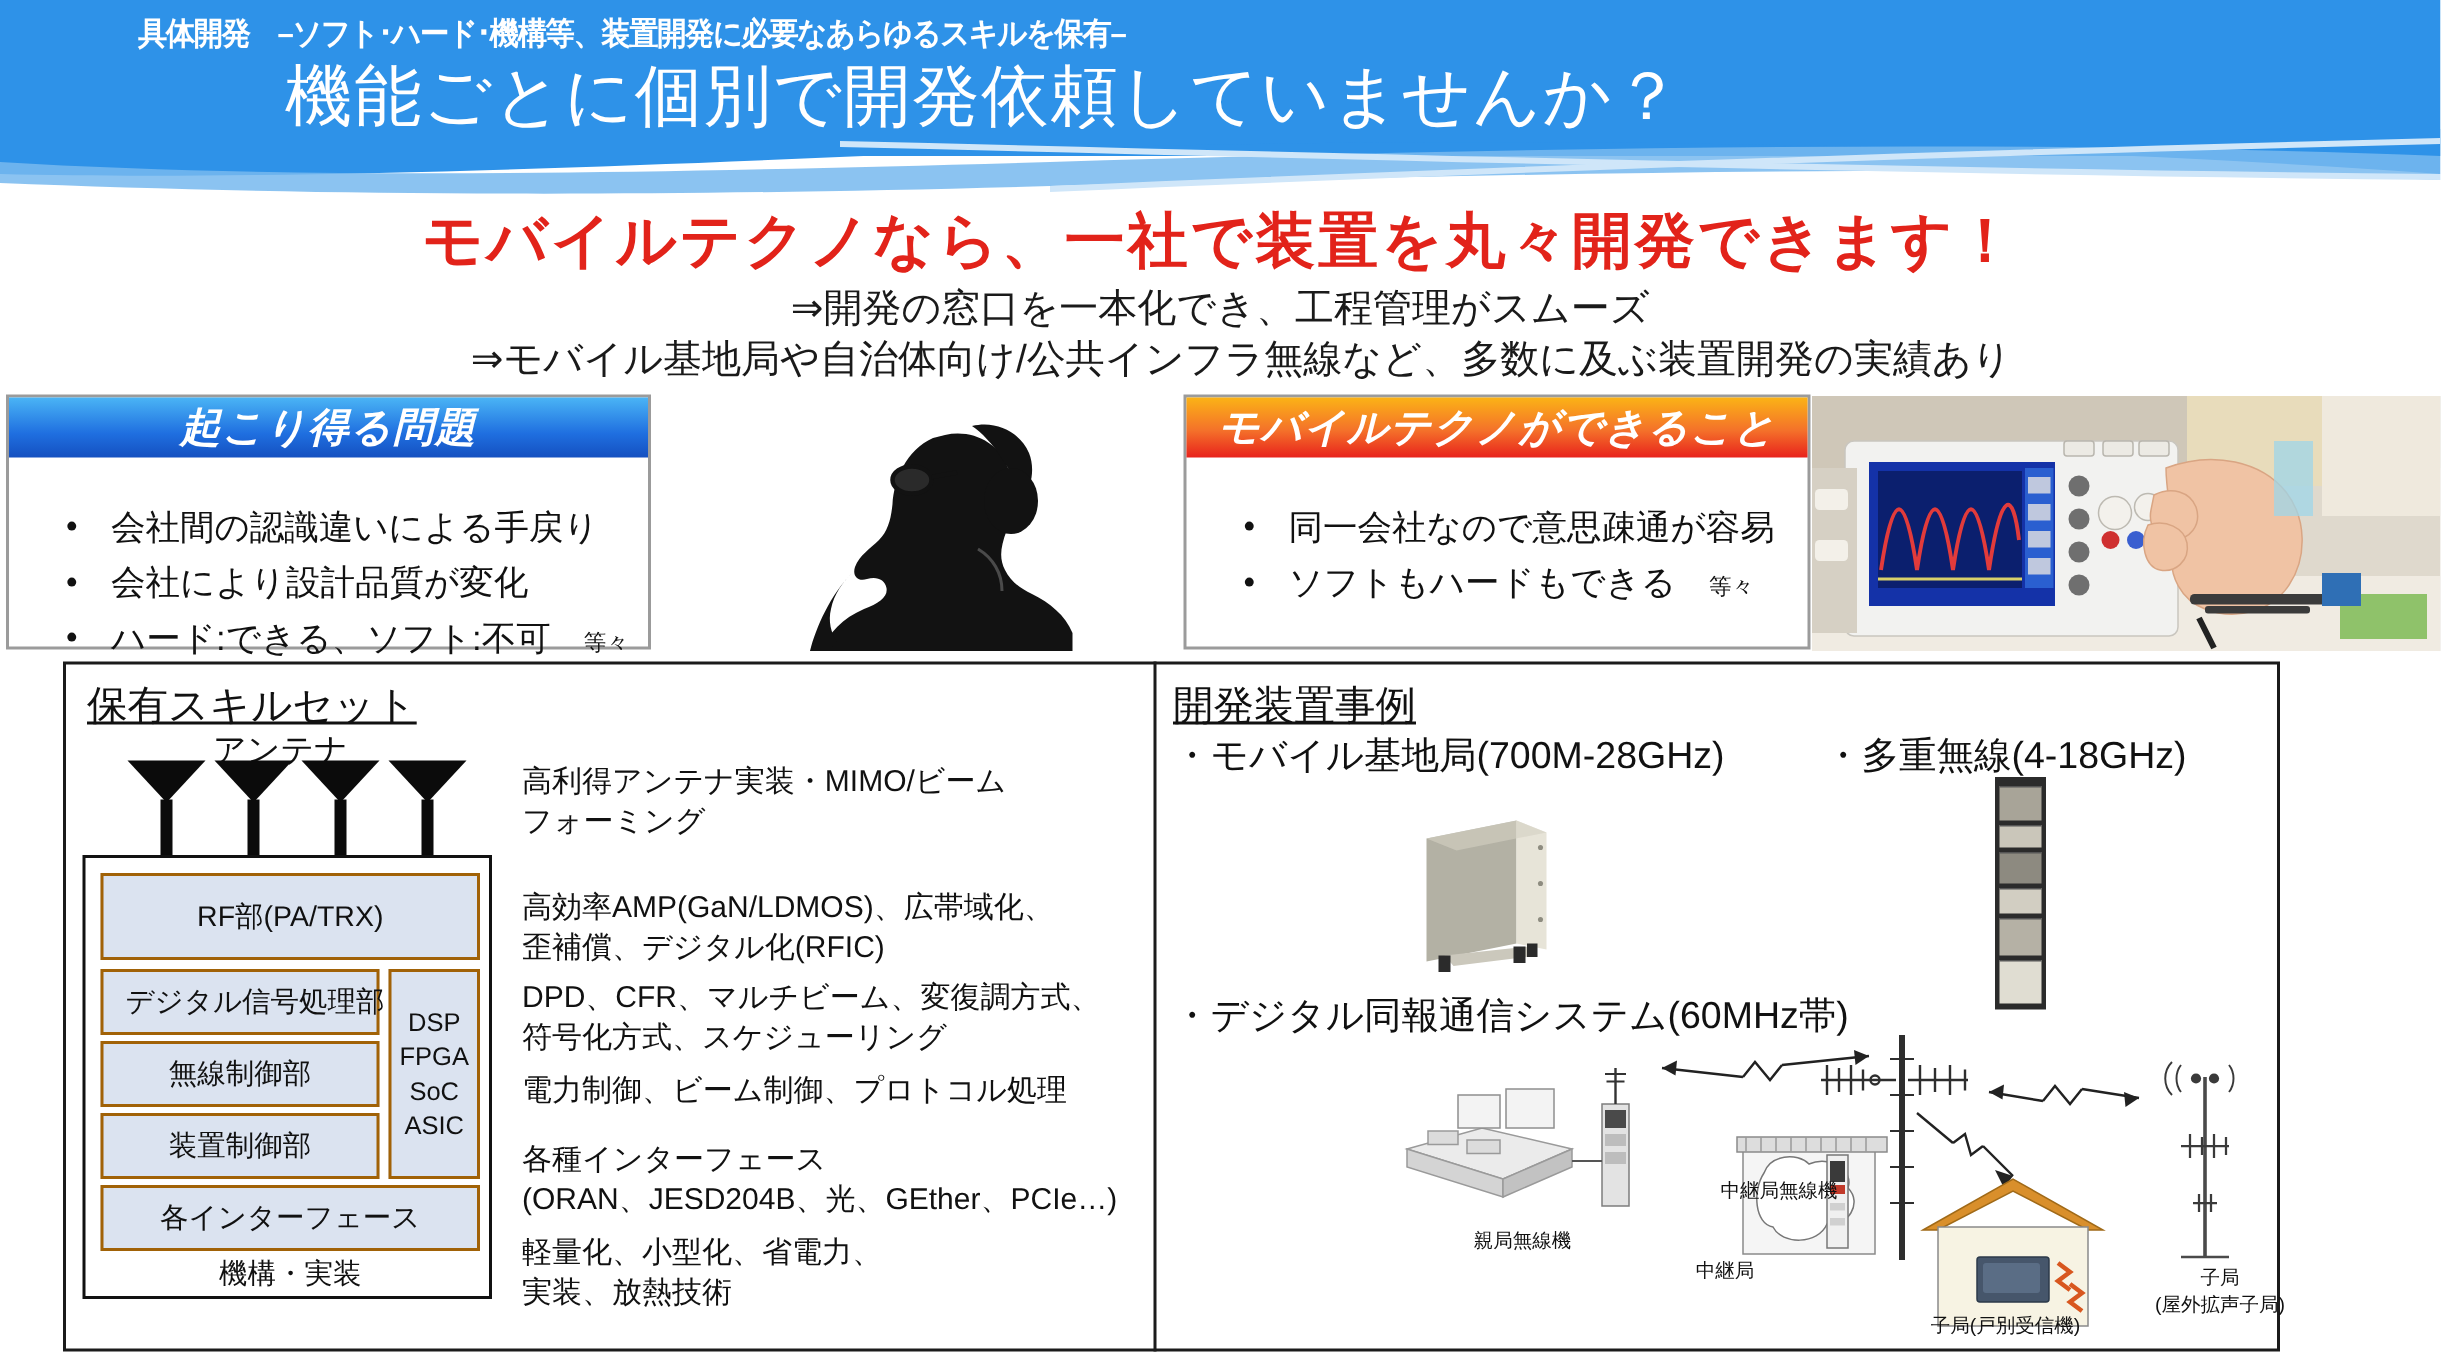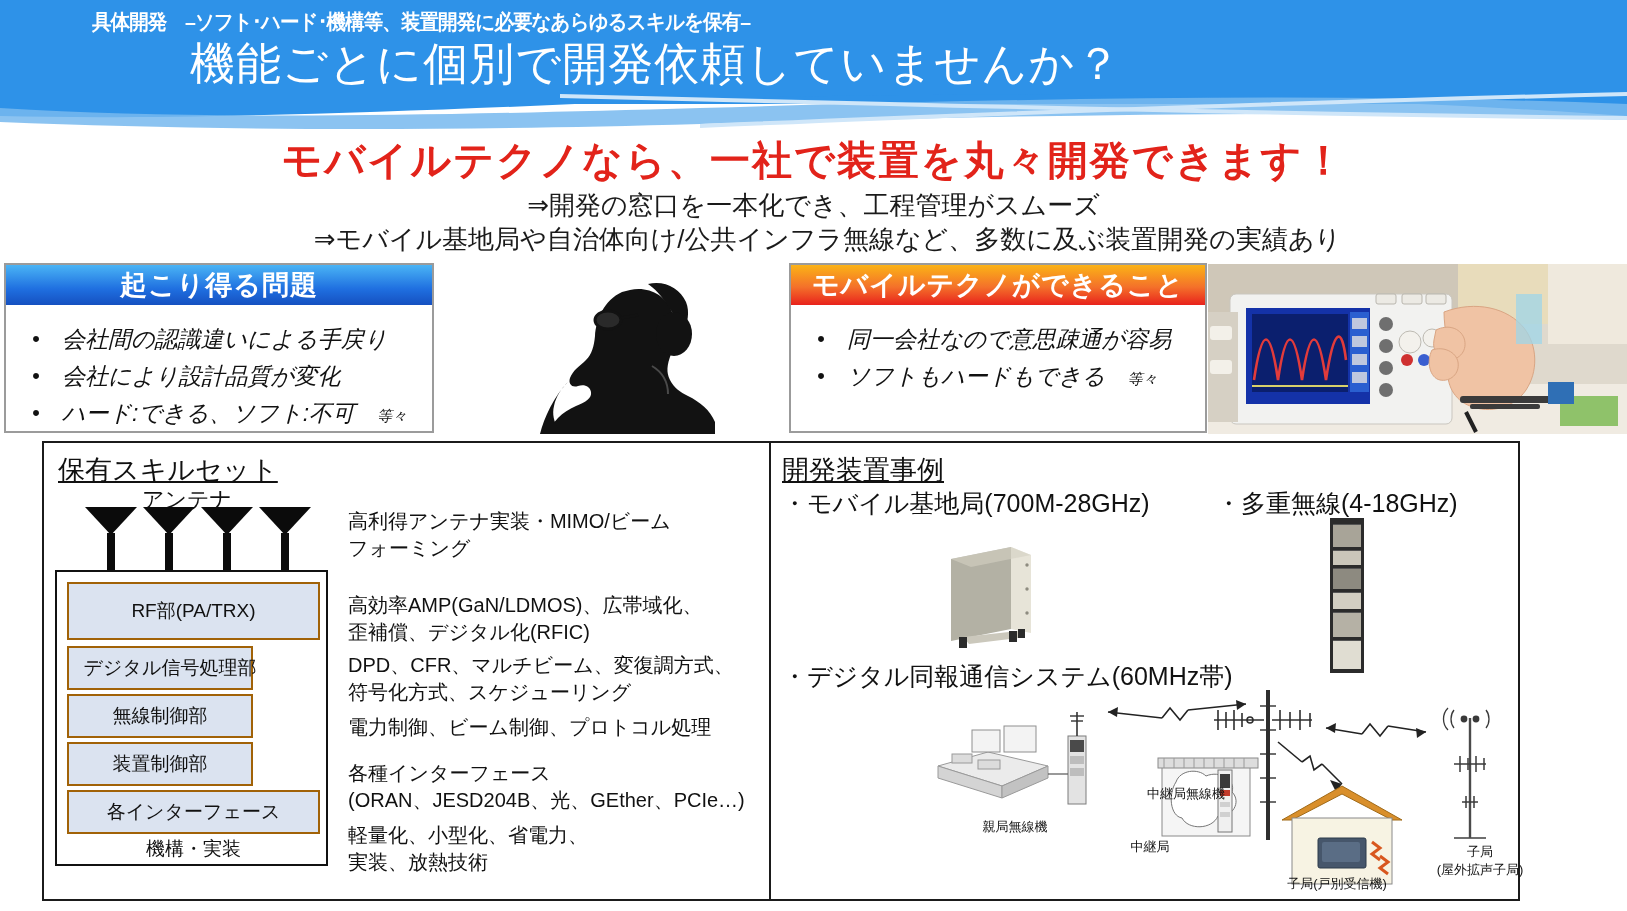--- a/index.html
+++ b/index.html
@@ -18,24 +18,24 @@
   #redline{position:absolute;left:0;top:133px;width:1627px;text-align:center;
            font-size:40px;font-weight:bold;color:#e2231a;letter-spacing:2px;white-space:nowrap;}
   #sub1{position:absolute;left:0;top:188px;width:1627px;text-align:center;font-size:26px;color:#1a1a1a;white-space:nowrap;}
   #sub2{position:absolute;left:14px;top:222px;width:1627px;text-align:center;font-size:26px;color:#1a1a1a;white-space:nowrap;}
 
   
   .panel{position:absolute;border:2px solid #9b9b9b;background:#fff;box-sizing:border-box;}
   #panel-left{left:4px;top:263px;width:430px;height:170px;}
   #panel-right{left:789px;top:263px;width:418px;height:170px;}
   .panel-head{height:40px;line-height:40px;text-align:center;color:#fff;font-size:27px;font-weight:bold;
-              letter-spacing:1px;}
+              letter-spacing:1px;font-style:italic;}
   .head-blue{background:linear-gradient(180deg,#4ab4f5 0%,#1f6fe0 60%,#1550c0 100%);}
   .head-orange{background:linear-gradient(180deg,#fbb316 0%,#f4712a 55%,#e8221c 100%);}
-  .panel ul{list-style:none;margin:4px;padding:12px 0 0 18px;font-style:italic;}
+  .panel ul{list-style:none;margin:16px;padding:12px 0 0 18px;}
   .panel li{font-size:23px;line-height:37px;color:#111;white-space:nowrap;position:relative;padding-left:34px;}
   .panel li:before{content:"\2022";position:absolute;left:4px;top:-1px;font-size:22px;}
   .tail{font-size:15px;margin-left:22px;}
 
   
   #silhouette{position:absolute;left:452px;top:262px;width:330px;height:172px;overflow:hidden;}
   #scope{position:absolute;left:1208px;top:264px;width:419px;height:170px;overflow:hidden;background:#d9d3c8;}
 
   
   #bottom{position:absolute;left:42px;top:441px;width:1478px;height:460px;border:2px solid #1b1b1b;
@@ -213,20 +213,26 @@
       <rect x="226" y="28" width="8" height="42"></rect>
   </g>
 </svg>
 
 <div id="blockdiag">
   <div class="blk" id="blk-rf">RF部(PA/TRX)</div>
   <div class="blk" id="blk-dsp-unit">デジタル信号処理部</div>
   <div class="blk" id="blk-radio">無線制御部</div>
   <div class="blk" id="blk-dev">装置制御部</div>
   <div class="blk" id="blk-if">各インターフェース</div>
+  <div class="blk" id="blk-chips">
+    <span>DSP</span>
+    <span>FPGA</span>
+    <span>SoC</span>
+    <span>ASIC</span>
+  </div>
   <div id="mech-label">機構・実装</div>
 </div>
 
 <div class="skilltext" style="top:508px">
   <div>高利得アンテナ実装・MIMO/ビーム</div>
   <div>フォーミング</div>
 </div>
 <div class="skilltext" style="top:592px">
   <div>高効率AMP(GaN/LDMOS)、広帯域化、</div>
   <div>歪補償、デジタル化(RFIC)</div>

